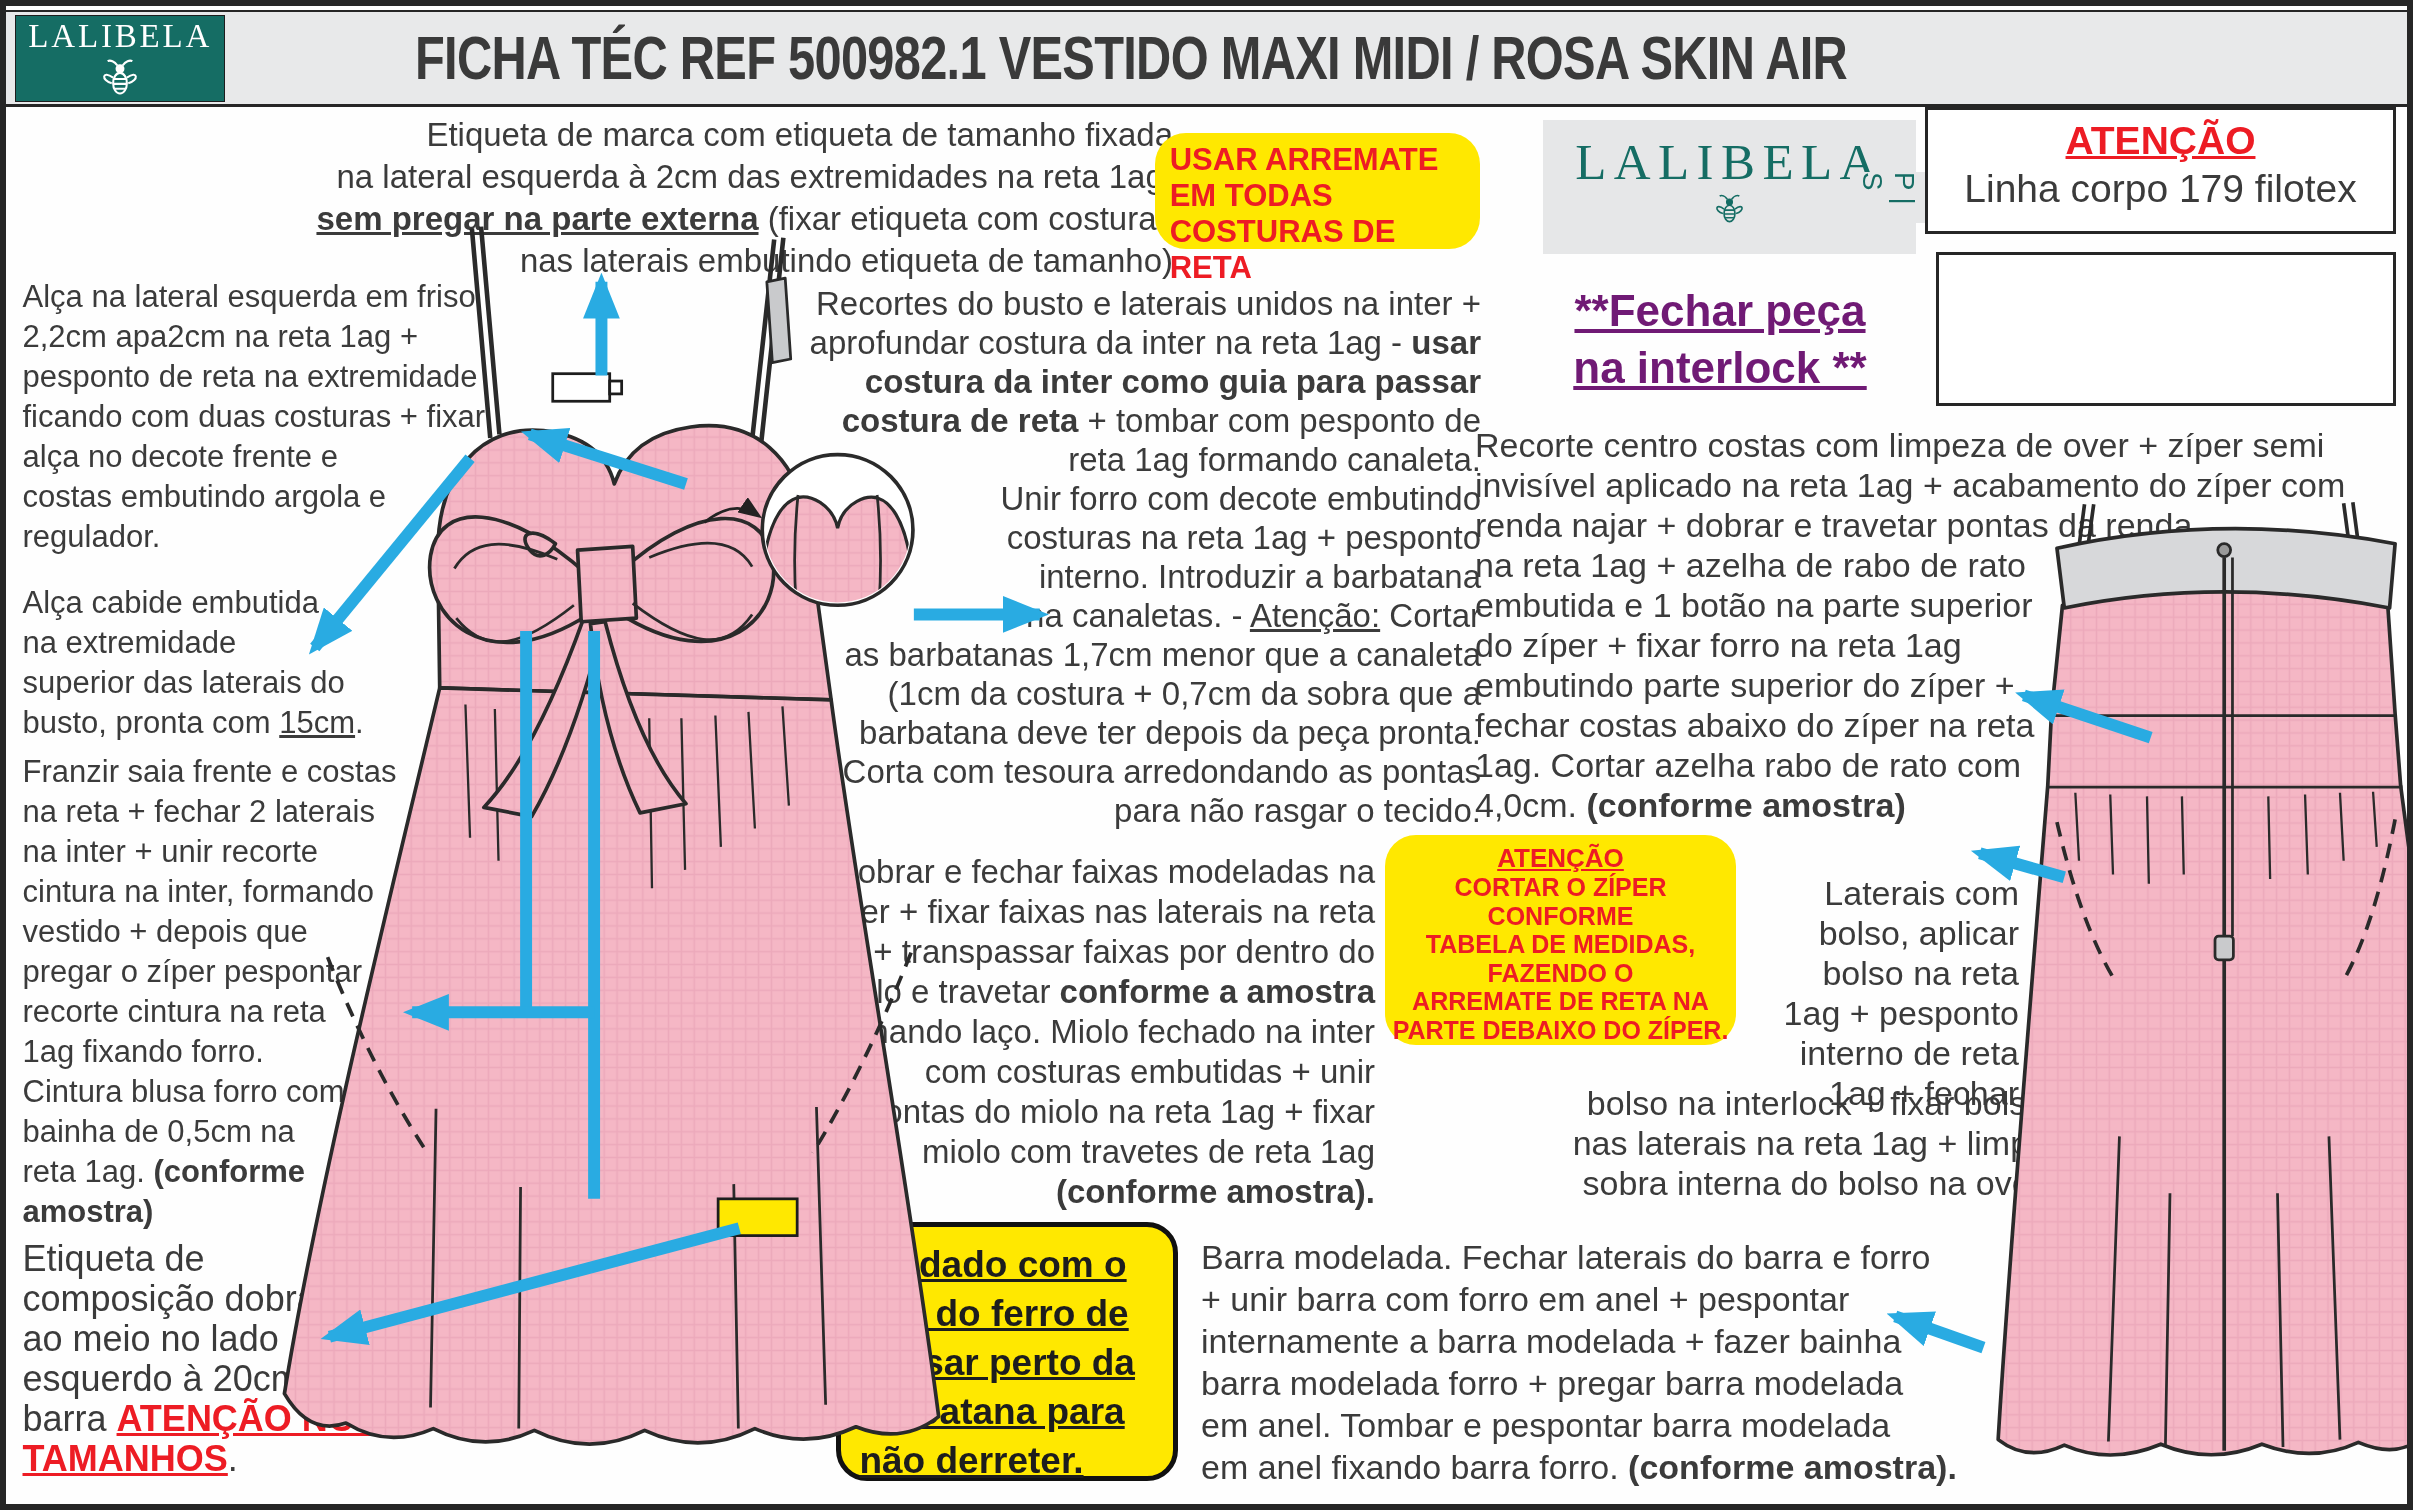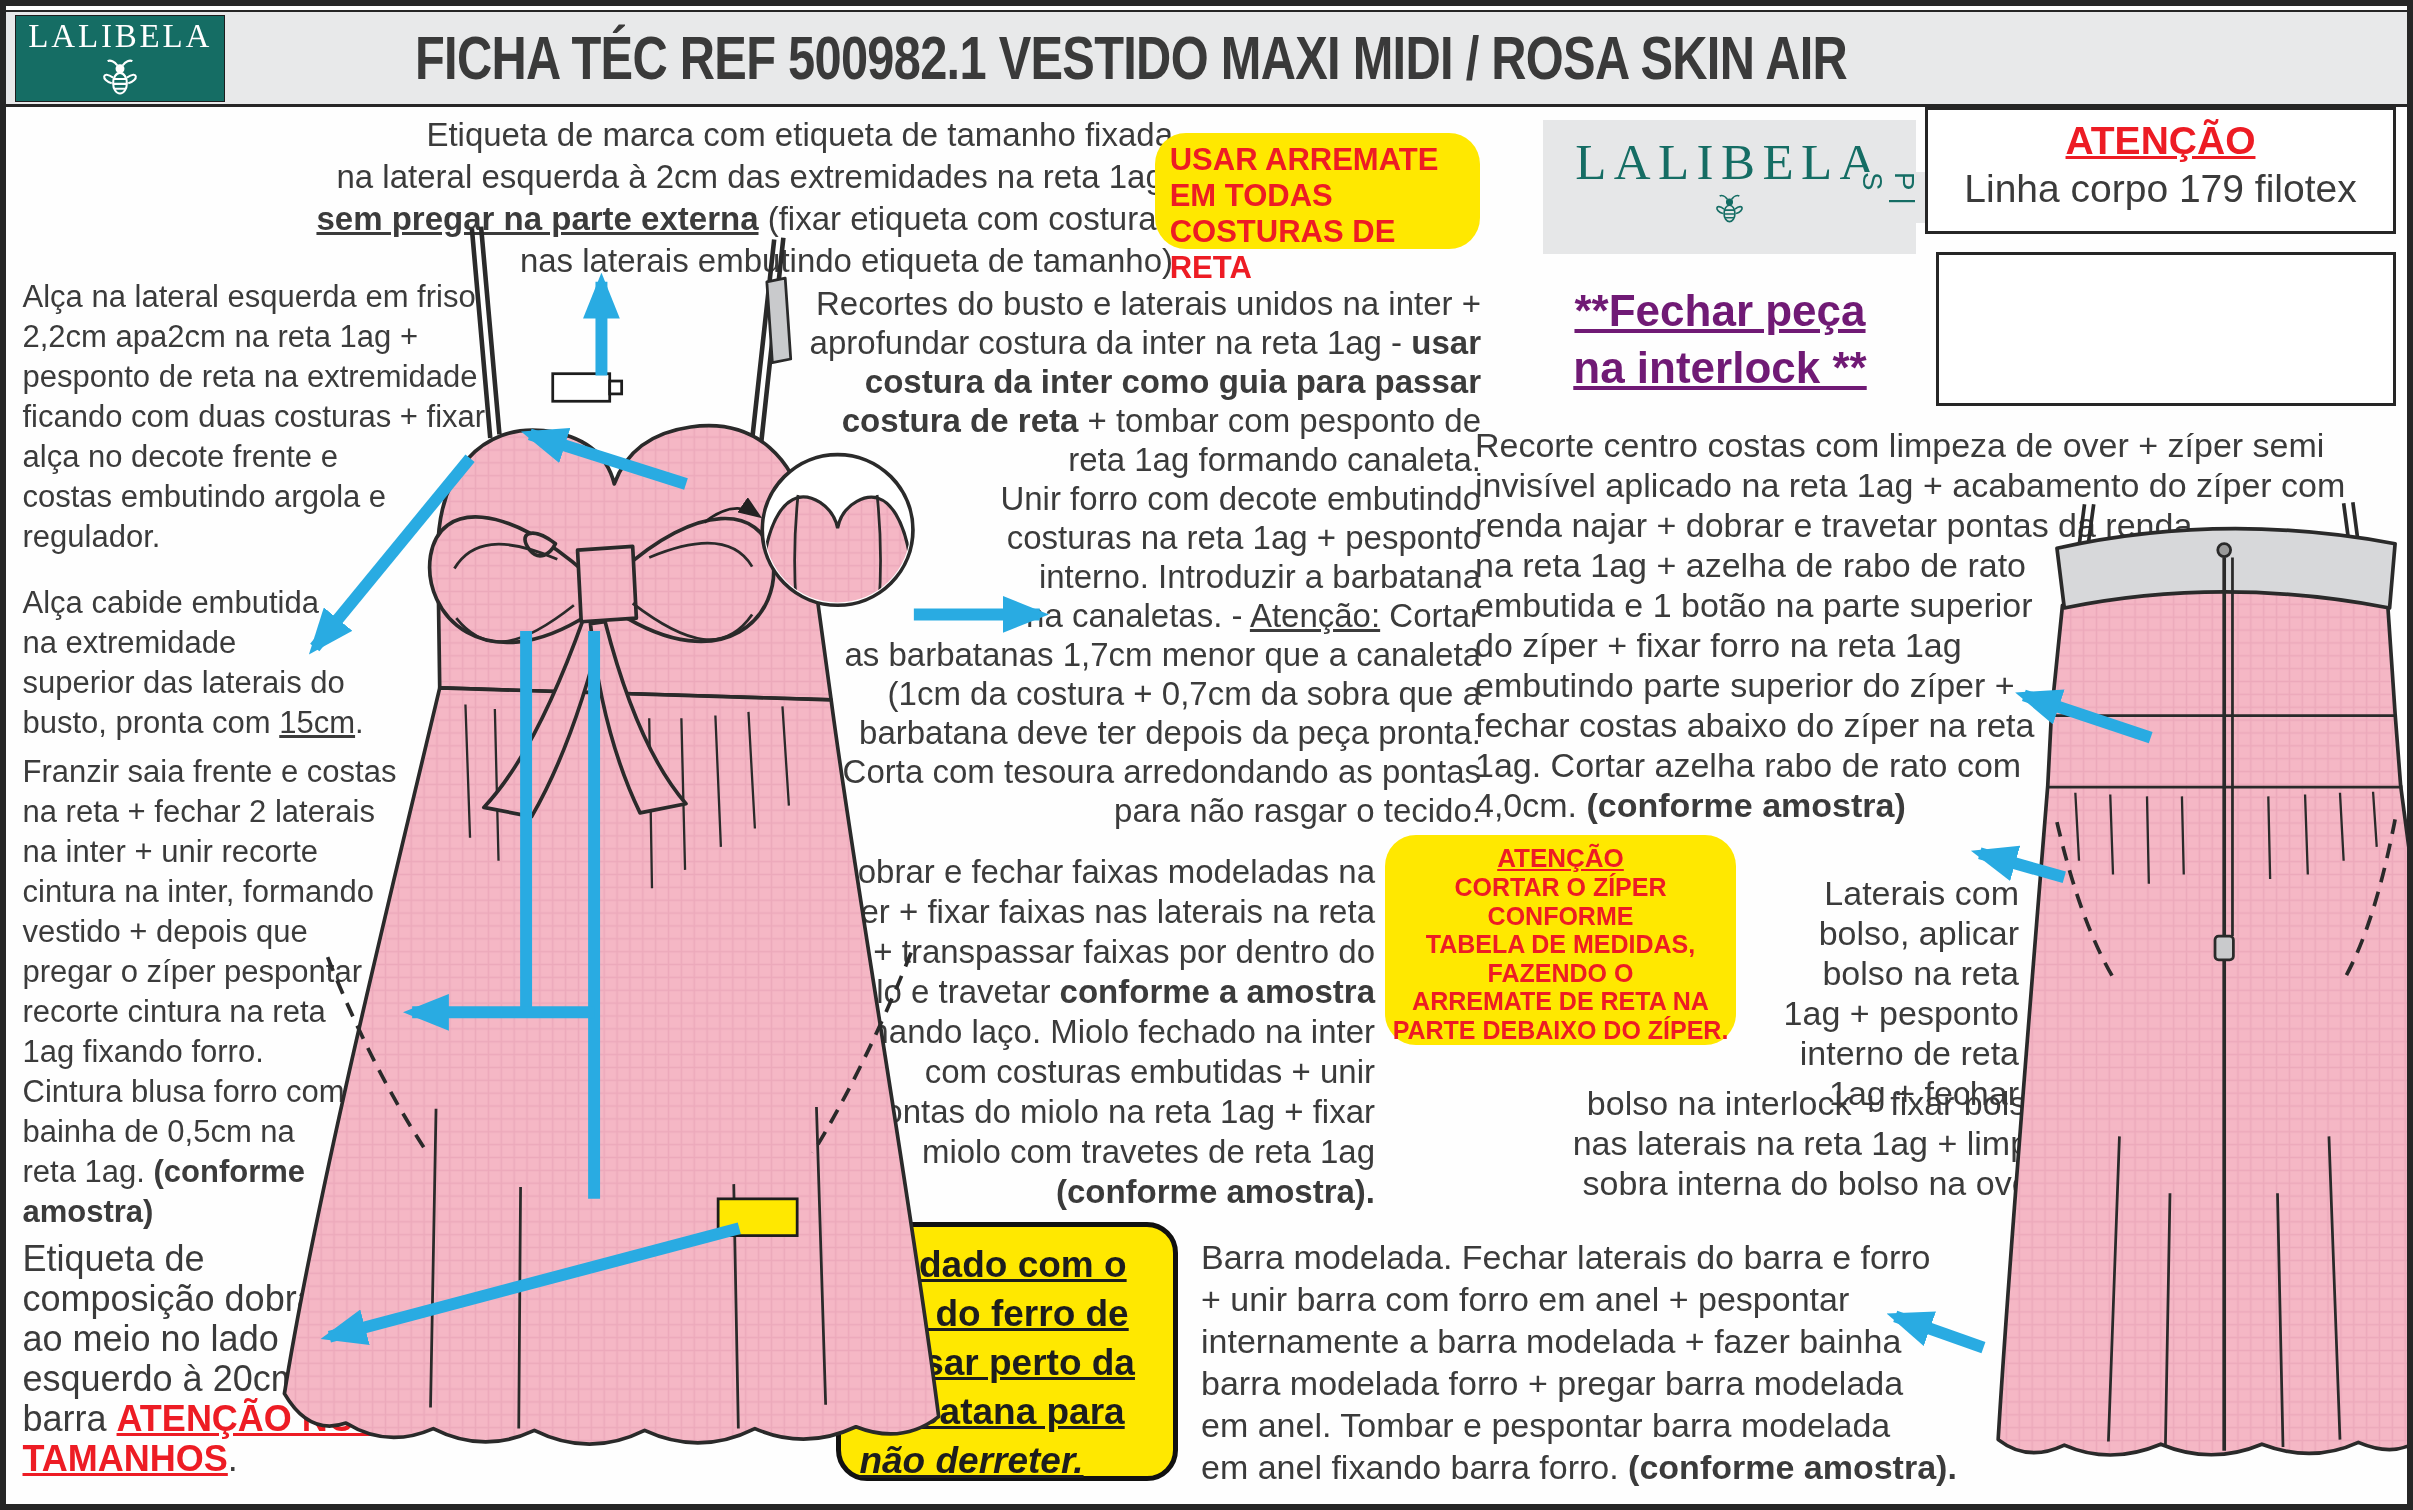--- a/index.html
+++ b/index.html
@@ -5,21 +5,21 @@
   html,body{margin:0;padding:0;background:#9a9a9a;}
   .page{
     position:relative; width:2413px; height:1510px; background:#fefefe;
     border:6.4px solid #262626; box-sizing:border-box; overflow:hidden;
     font-family:"Liberation Sans",sans-serif; color:#3b3b3b;
   }
   .abs{position:absolute;}
   .pre{white-space:pre-line;}
   .b{font-weight:bold;}
   .u{text-decoration:underline;}
-  .i{font-style:italic;}
+  .i{}
   .red{color:#ed1c24;}
   
   .hdr{position:absolute;left:0;right:0;top:3.7px;height:92px;background:#e8e9ea;
        border-top:2.8px solid #262626;border-bottom:3.7px solid #262626;}
   .logo-box{position:absolute;left:9.2px;top:3.7px;width:208px;height:85px;background:#156d64;
        border:1.8px solid #1d1d1d;color:#fff;display:flex;flex-direction:column;align-items:center;}
   .logo-box .wordmark{font-family:"Liberation Serif",serif;font-size:33px;letter-spacing:2.8px;margin-top:1.8px;}
   .title-wrap{position:absolute;left:230px;right:7.4px;top:0;height:92px;display:flex;align-items:center;}
   .title-inner{display:inline-block;transform:scaleX(.8);font-weight:bold;font-size:61px;color:#3a3a3a;white-space:nowrap;letter-spacing:-0.9px;}
   

